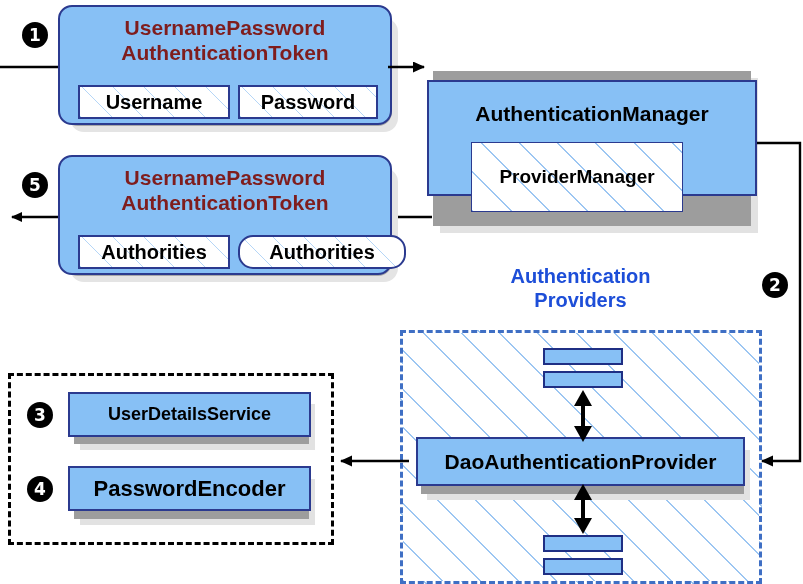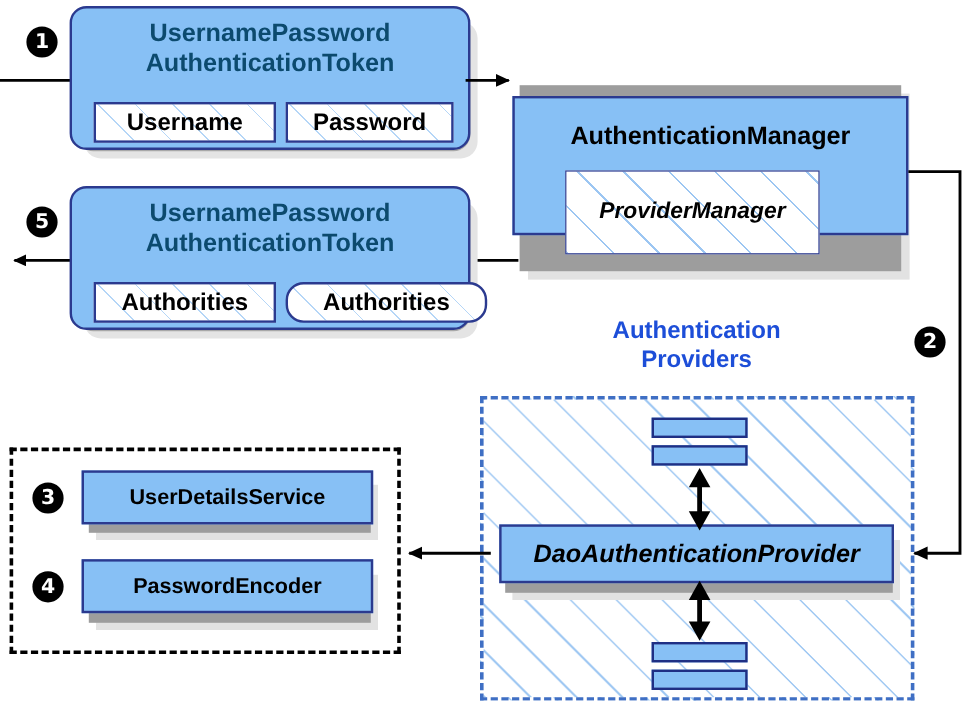--- a/index.html
+++ b/index.html
@@ -79,21 +79,21 @@
     border-radius: 14px;
     z-index: 5;
   }
   .token-title {
     position: absolute;
     left: 0; right: 0;
     text-align: center;
     font-size: 21px;
     font-weight: bold;
     line-height: 25px;
-    color: #0c4a6e;
+    color: #7f1d1d;
     white-space: pre-line;
   }
   .field-box {
     position: absolute;
     background: #ffffff;
     border: 2px solid #2B3A8F;
     box-sizing: border-box;
     display: flex;
     align-items: center;
     justify-content: center;
@@ -104,21 +104,20 @@
         rgba(120,180,240,0.55) 0px, rgba(120,180,240,0.55) 1px,
         rgba(255,255,255,0) 1px, rgba(255,255,255,0) 22px);
   }
 
   
   .hatch-white {
     background-color: #ffffff;
     background-image: repeating-linear-gradient(45deg,
         #9cc6f2 0px, #9cc6f2 1.4px,
         rgba(255,255,255,0) 1.4px, rgba(255,255,255,0) 27px);
-    font-style: italic;
   }
 
   .dashed-blue {
     position: absolute;
     border: 3px dashed #3F6FC4;
     box-sizing: border-box;
     z-index: 4;
   }
   .dashed-black {
     position: absolute;
@@ -226,35 +225,35 @@
   <div class="section-title" style="left:478px; top:264px; width:205px;">Authentication
 Providers</div>
 
   <div class="dashed-blue hatch-white" style="left:400px; top:330px; width:362px; height:254px;"></div>
 
   <div class="mini-bar" style="left:543px; top:348px; width:80px; height:17px;"></div>
   <div class="mini-bar" style="left:543px; top:371px; width:80px; height:17px;"></div>
 
   <div class="shadow2" style="left:427px; top:450px; width:323px; height:50px;"></div>
   <div class="shadow" style="left:421px; top:444px; width:323px; height:50px;"></div>
-  <div class="blue-box" style="left:416px; top:437px; width:329px; height:49px; font-size:21px;font-style:italic;">DaoAuthenticationProvider</div>
+  <div class="blue-box" style="left:416px; top:437px; width:329px; height:49px; font-size:21px;">DaoAuthenticationProvider</div>
 
   <div class="mini-bar" style="left:543px; top:535px; width:80px; height:17px;"></div>
   <div class="mini-bar" style="left:543px; top:558px; width:80px; height:17px;"></div>
 
   <div class="dashed-black" style="left:8px; top:373px; width:326px; height:172px;"></div>
 
   <div class="shadow2" style="left:80px; top:404px; width:235px; height:46px;"></div>
   <div class="shadow" style="left:74px; top:398px; width:235px; height:46px;"></div>
   <div class="blue-box" style="left:68px; top:392px; width:243px; height:45px; font-size:18px;">UserDetailsService</div>
   <div class="badge" style="left:27px; top:402px;">3</div>
 
   <div class="shadow2" style="left:80px; top:479px; width:235px; height:46px;"></div>
   <div class="shadow" style="left:74px; top:473px; width:235px; height:46px;"></div>
-  <div class="blue-box" style="left:68px; top:466px; width:243px; height:45px; font-size:18px;">PasswordEncoder</div>
+  <div class="blue-box" style="left:68px; top:466px; width:243px; height:45px; font-size:22px;">PasswordEncoder</div>
   <div class="badge" style="left:27px; top:476px;">4</div>
 
   <svg class="overlay" viewBox="0 0 803 584">
     <defs>
       <marker id="aR" markerWidth="13" markerHeight="13" refX="11" refY="5.5" orient="auto" markerUnits="userSpaceOnUse">
         <path d="M0,0 L12,5.5 L0,11 z" fill="#000"></path>
       </marker>
       <marker id="aL" markerWidth="13" markerHeight="13" refX="11" refY="5.5" orient="auto" markerUnits="userSpaceOnUse">
         <path d="M0,0 L12,5.5 L0,11 z" fill="#000"></path>
       </marker>

